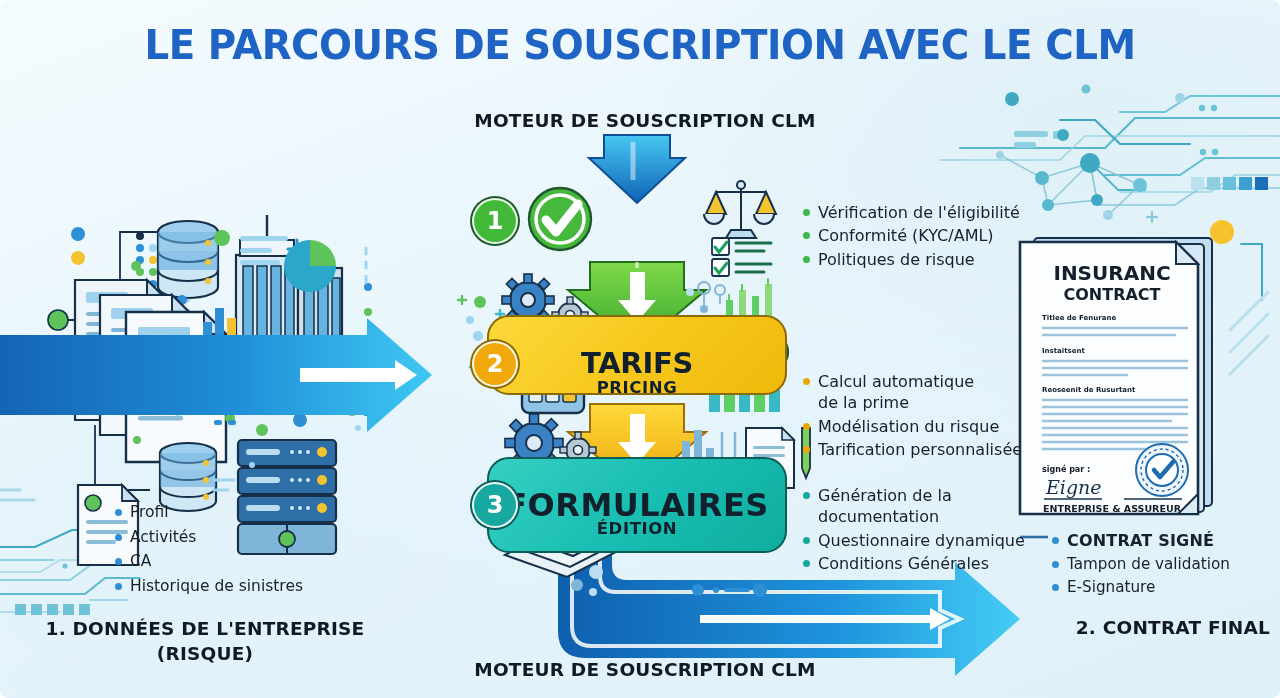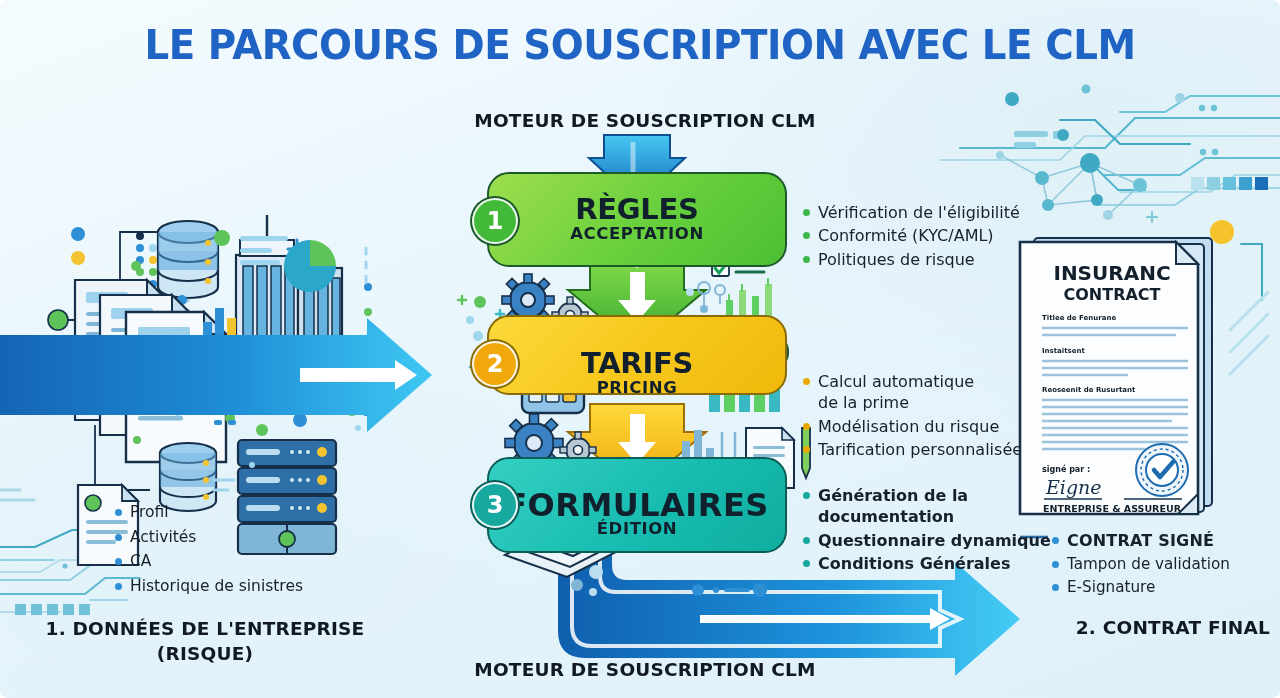--- a/index.html
+++ b/index.html
@@ -99,21 +99,21 @@
     font-family: "DejaVu Sans", sans-serif;
     margin-bottom: 2px;
     white-space: pre-line;
   }
   .bullets li::before {
     content: ""; position: absolute; left: 0; top: 7px;
     width: 7px; height: 7px; border-radius: 50%;
   }
   #bl1 { left: 803px; top: 202px; } #bl1 li::before { background: #3cb54a; }
   #bl2 { left: 803px; top: 339px; margin-top: 32px; } #bl2 li::before { background: #e8a800; }
-  #bl3 { left: 803px; top: 485px; font-weight: bold; } #bl3 li::before { background: #14a89e; }
+  #bl3 { left: 803px; top: 485px; } #bl3 li::before { background: #14a89e; }
   #bl4 { left: 115px; top: 502px; } #bl4 li::before { background: #2f8fd4; }
   #bl4 li { font-size: 15.5px; margin-bottom: 4px; }
   #bl5 { left: 1052px; top: 530px; } #bl5 li::before { background: #2f8fd4; }
   #bl5 li { font-size: 15.2px; margin-bottom: 3px; }
   #bl5 li.strong { font-weight: 700; font-size: 16px; letter-spacing: 0.2px; }
 
   
   #contract-stack { position: absolute; left: 1016px; top: 232px;
                     width: 208px; height: 288px; }
   .doc-text { font-family: "DejaVu Sans", sans-serif; fill: #13202b; }
@@ -660,24 +660,20 @@
   </svg>
 
   <div class="title">LE PARCOURS DE SOUSCRIPTION AVEC LE CLM</div>
 
   <div class="caption" id="cap-top">MOTEUR DE SOUSCRIPTION CLM</div>
   <div class="caption" id="cap-bottom">MOTEUR DE SOUSCRIPTION CLM</div>
   <div class="caption" id="cap-left" style="white-space: pre-line;">1. DONNÉES DE L'ENTREPRISE
 (RISQUE)</div>
   <div class="caption" id="cap-right">2. CONTRAT FINAL</div>
 
-  <div class="step" id="step1">
-    <div class="step-title" id="t1">RÈGLES</div>
-    <div class="step-title" id="s1">ACCEPTATION</div>
-  </div>
   <div class="badge" id="b1">1</div>
 
   <div class="step" id="step2">
     <div class="step-title" id="t2">TARIFS</div>
     <div class="step-title" id="s2">PRICING</div>
   </div>
   <div class="badge" id="b2">2</div>
 
   <div class="step" id="step3">
     <div class="step-title" id="t3">FORMULAIRES</div>

